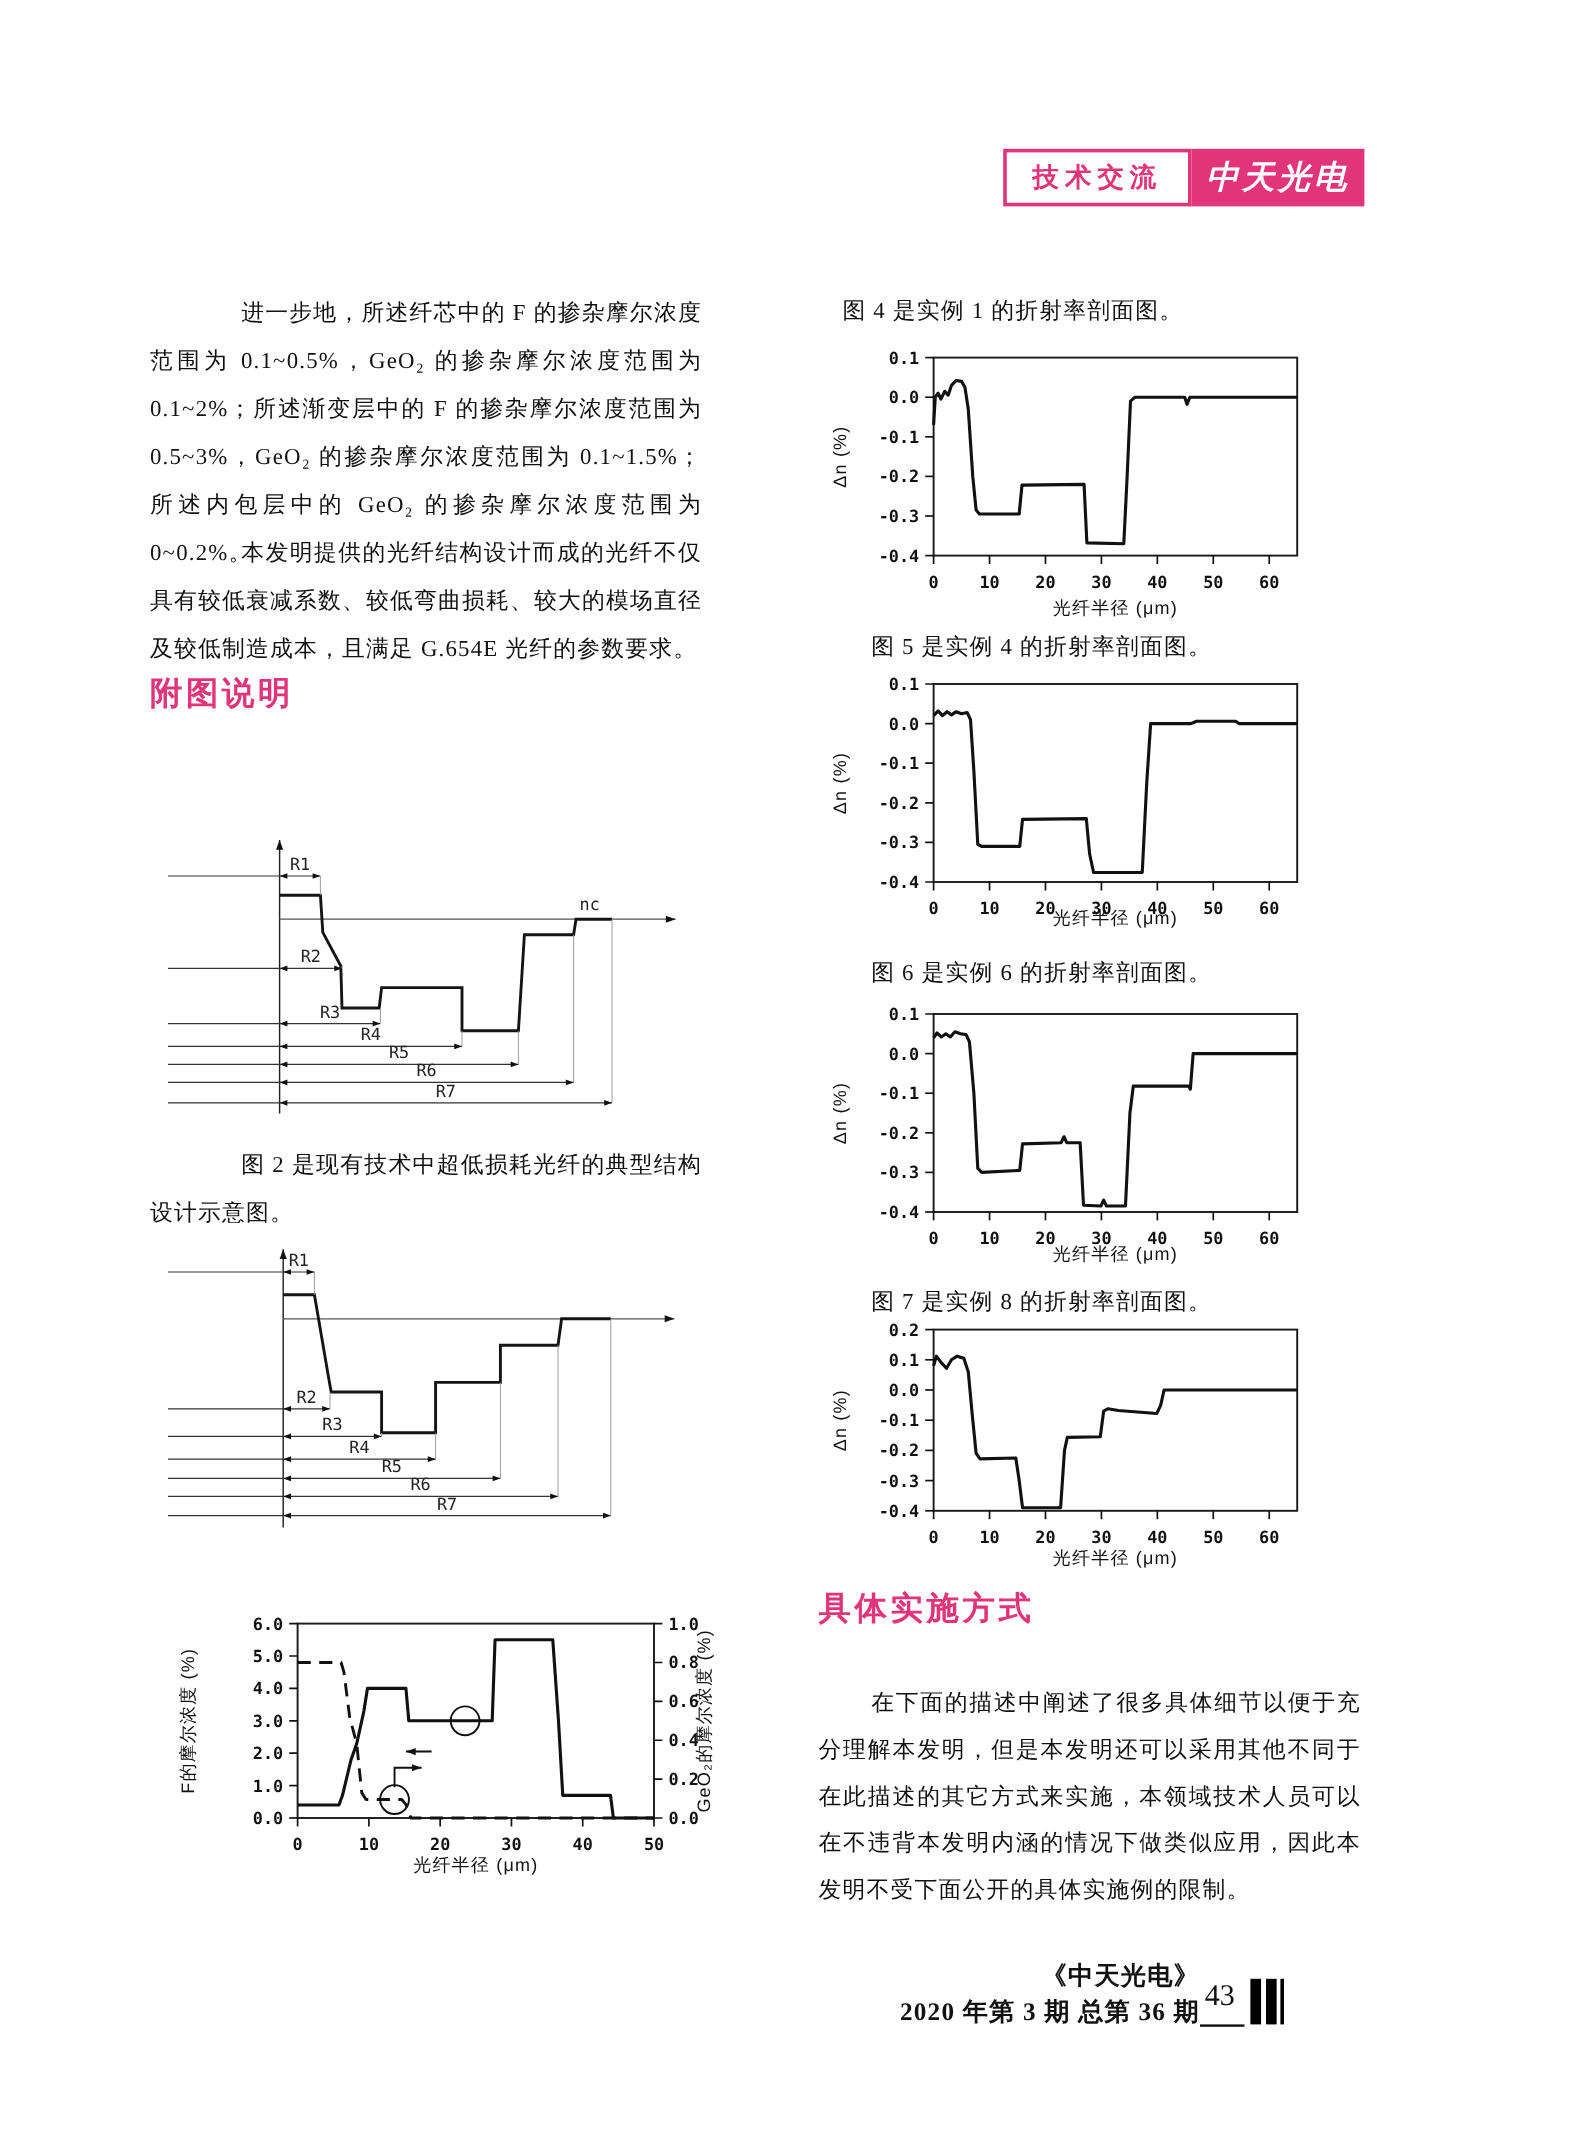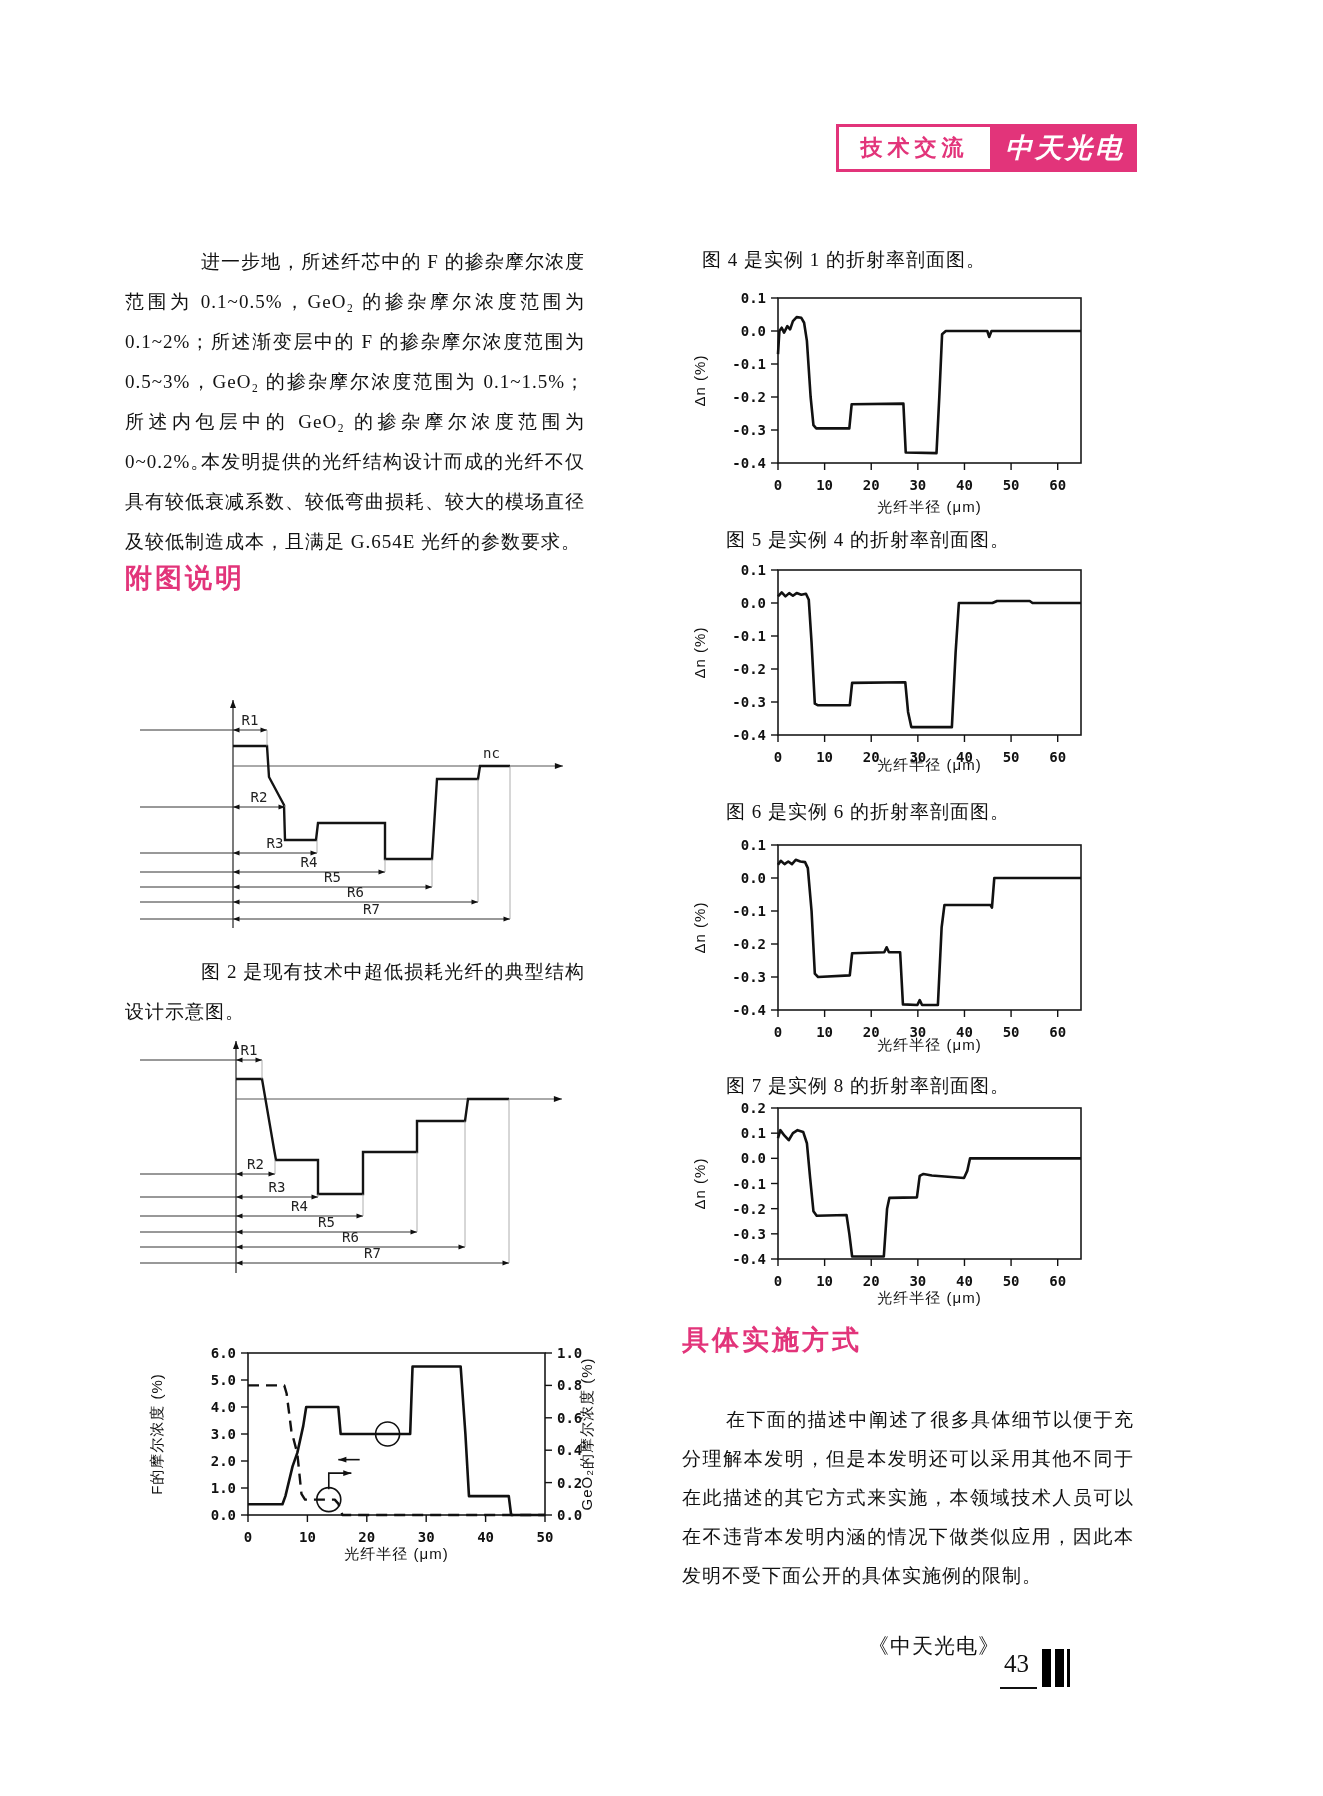--- a/index.html
+++ b/index.html
@@ -12,21 +12,21 @@
   .ind-r{text-indent:44px;}
   .pink-head{font-family:"Liberation Sans",sans-serif;font-weight:bold;font-size:27px;
              color:var(--accent,#e2347a);margin:0;letter-spacing:3px;}
   .tag-box{display:flex;align-items:center;justify-content:center;
            border:3px solid var(--accent,#e2347a);box-sizing:border-box;background:#fff;
            color:var(--accent,#e2347a);font-family:"Liberation Sans",sans-serif;
            font-weight:bold;font-size:22px;letter-spacing:5px;}
   .brand-box{display:flex;align-items:center;justify-content:center;
              background:var(--accent,#e2347a);color:#fff;font-family:"DejaVu Serif",serif;
              font-weight:bold;font-style:italic;font-size:27px;letter-spacing:3px;}
-  .footer-text{font-size:21px;letter-spacing:1px;text-align:right;margin:0;}
+  .footer-text{font-size:21px;letter-spacing:1px;text-align:right;margin:0;font-weight:bold;}
   .page-num{font-size:25px;font-family:"Liberation Serif",serif;text-align:center;}
   .bars{display:flex;align-items:stretch;height:38px;}
   .bars .b1{width:9px;background:#000;}
   .bars .g1{width:4px;background:#fff;}
   .bars .b2{width:9px;background:#000;}
   .bars .g2{width:3px;background:#fff;}
   .bars .b3{width:3px;background:#000;}
   .rule{background:#111;height:2px;}
   svg{display:block;}
   svg text.tick{font:bold 14px "DejaVu Sans Mono",monospace;fill:#111;}
@@ -327,20 +327,21 @@
       <text x="111" y="169" class="tick" text-anchor="end">-0.4</text>
       <text x="274.5" y="208" class="axlab" text-anchor="middle">光纤半径 (μm)</text>
       <text x="50" y="88.5" class="axlab" text-anchor="middle" transform="rotate(-90 50 88.5)">Δn (%)</text>
       <polyline points="123,43.20000000000002 125.33076923076923,35.146666666666675 129.52615384615385,40.68333333333335 133.72153846153847,45.21333333333334 137.91692307692307,38.16666666666667 142.57846153846154,35.146666666666675 148.1723076923077,36.908333333333346 151.90153846153845,48.23333333333335 155.1646153846154,83.46666666666668 158.4276923076923,116.18333333333334 161.69076923076923,120.71333333333334 191.5246153846154,119.95833333333334 194.32153846153847,138.83333333333334 197.11846153846153,161.48333333333332 228.81692307692308,161.48333333333332 232.07999999999998,113.66666666666667 234.41076923076923,102.845 261.9138461538462,102.34166666666667 264.7107692307692,80.95000000000002 268.44,78.93666666666668 276.8307692307692,80.44666666666669 308.99538461538464,82.96333333333334 312.2584615384616,75.91666666666667 315.0553846153846,63.33333333333334 426,63.33333333333334" fill="none" stroke="#111" stroke-width="2.6" stroke-linejoin="round"></polyline>
     </svg>
 
   <h2 class="abs pink-head" style="left:682px;top:1322px;">具体实施方式</h2>
   <p class="abs body-text lh39 ind-r" style="left:682px;top:1372px;width:452px;margin-top:28px;">在下面的描述中阐述了很多具体细节以便于充分理解本发明，但是本发明还可以采用其他不同于在此描述的其它方式来实施，本领域技术人员可以在不违背本发明内涵的情况下做类似应用，因此本发明不受下面公开的具体实施例的限制。</p>
 
   <p class="abs footer-text" style="left:690px;top:1632px;width:310px;">《中天光电》</p>
+  <p class="abs footer-text" style="left:640px;top:1662px;width:360px;">2020 年第 3 期 总第 36 期</p>
   <span class="abs page-num" style="left:1004px;top:1650px;">43</span>
   <div class="abs rule" style="left:1000px;top:1687px;width:37px;"></div>
   <div class="abs bars" style="left:1042px;top:1649px;">
     <div class="b1"></div>
     <div class="g1"></div>
     <div class="b2"></div>
     <div class="g2"></div>
     <div class="b3"></div>
   </div>
 </div>

